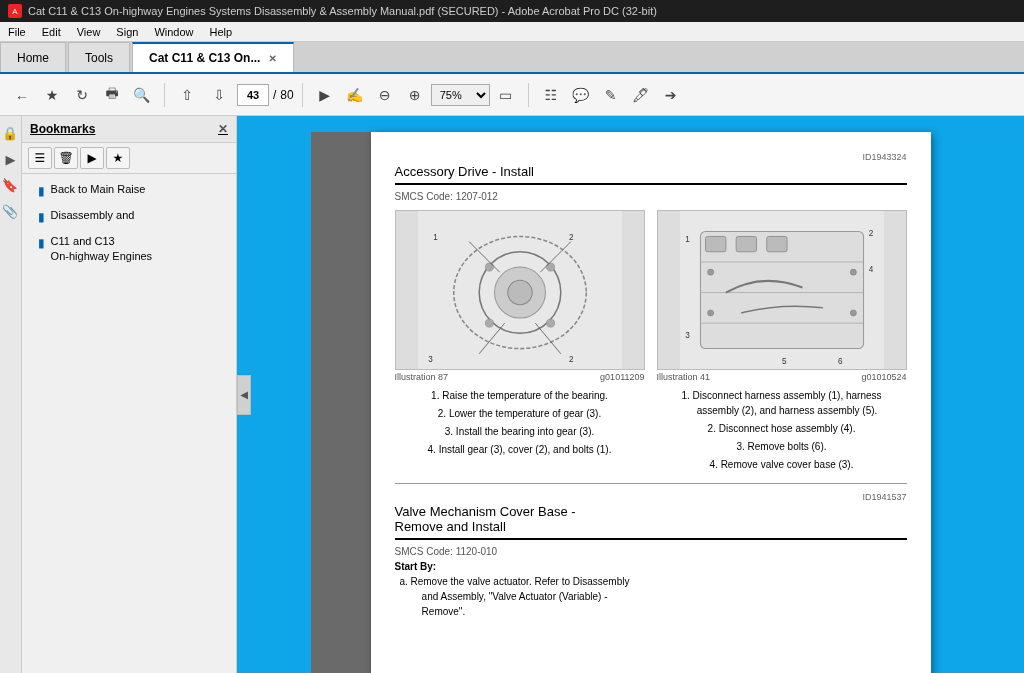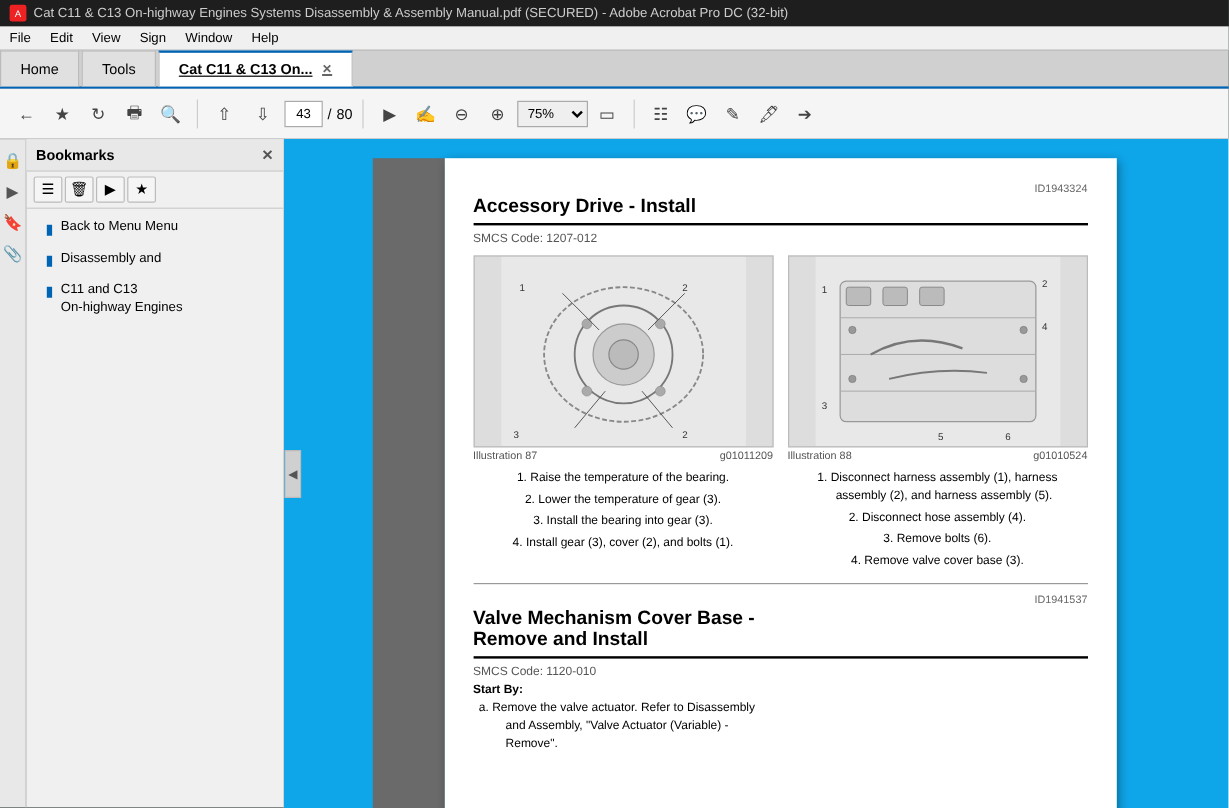--- a/index.html
+++ b/index.html
@@ -57,21 +57,20 @@
       font-size: 12px;
       border: 1px solid #bbb;
       border-bottom: none;
       background: #e0e0e0;
       margin-right: 2px;
     }
     .tab.active {
       background: #ffffff;
       border-top: 2px solid #0064b4;
       font-weight: bold;
-      text-decoration: underline;
     }
     .tab .close-btn {
       margin-left: 8px;
       color: #666;
       font-size: 10px;
     }
 
     
     #toolbar {
       background: #f5f5f5;
@@ -89,21 +88,21 @@
       border-radius: 2px;
       cursor: pointer;
       font-size: 14px;
       color: #444;
     }
     .toolbar-sep { width: 1px; height: 24px; background: #ccc; margin: 0 4px; }
     .toolbar-group { display: flex; align-items: center; gap: 2px; }
     .page-nav { display: flex; align-items: center; gap: 4px; font-size: 12px; }
     .page-input {
       width: 32px; height: 22px; text-align: center;
-      border: 1px solid #aaa; font-size: 11px;
+      border: 1px solid #aaa; font-size: 11px; font-weight: bold;
     }
     .zoom-select {
       height: 22px; font-size: 11px; border: 1px solid #aaa; padding: 0 4px;
     }
 
     
     #main-layout {
       display: flex;
       height: calc(673px - 22px - 20px - 32px - 42px);
     }
@@ -118,20 +117,21 @@
     }
     #sidebar-header {
       padding: 6px 8px;
       font-weight: bold;
       font-size: 12px;
       display: flex;
       align-items: center;
       justify-content: space-between;
       border-bottom: 1px solid #ccc;
       background: #e8e8e8;
+      text-decoration: underline;
     }
     .sidebar-toolbar {
       display: flex;
       gap: 2px;
       padding: 4px 6px;
       border-bottom: 1px solid #ccc;
     }
     .sidebar-tool-btn {
       width: 24px; height: 22px;
       display: flex; align-items: center; justify-content: center;
@@ -191,22 +191,22 @@
     }
 
     
     .doc-id {
       font-size: 9px;
       color: #666;
       text-align: right;
       margin-bottom: 2px;
     }
     .section-title {
-      font-size: 16px;
-      font-weight: bold;
+      font-size: 13px;
+      font-weight: normal;
       margin-bottom: 2px;
       border-bottom: 2px solid #000;
       padding-bottom: 4px;
       margin-bottom: 6px;
     }
     .smcs-code {
       font-size: 10px;
       color: #555;
       margin-bottom: 4px;
     }
@@ -371,21 +371,21 @@
       </div>
       <div class="sidebar-toolbar">
         <div class="sidebar-tool-btn">☰</div>
         <div class="sidebar-tool-btn">🗑</div>
         <div class="sidebar-tool-btn">▶</div>
         <div class="sidebar-tool-btn">★</div>
       </div>
       <div class="bookmark-list">
         <div class="bookmark-item">
           <span class="bookmark-icon">▮</span>
-          <span>Back to Menu Menu</span>
+          <span>Back to Main Raise</span>
         </div>
         <div class="bookmark-item">
           <span class="bookmark-icon">▮</span>
           <span>Disassembly and</span>
         </div>
         <div class="bookmark-item">
           <span class="bookmark-icon">▮</span>
           <span style="white-space: pre-line;">C11 and C13
 On-highway Engines</span>
         </div>
@@ -473,21 +473,21 @@
 
               <text x="5" y="30" font-size="8" fill="#333">1</text>
               <text x="185" y="25" font-size="8" fill="#333">2</text>
               <text x="185" y="60" font-size="8" fill="#333">4</text>
               <text x="5" y="125" font-size="8" fill="#333">3</text>
               <text x="100" y="150" font-size="8" fill="#333">5</text>
               <text x="155" y="150" font-size="8" fill="#333">6</text>
             </svg>
           </div>
           <div class="illus-caption">
-            <span>Illustration 88</span>
+            <span>Illustration 41</span>
             <span>g01010524</span>
           </div>
 
           <div style="margin-top:6px;">
             <div class="instruction-text">1.  Disconnect harness assembly (1), harness<br>&nbsp;&nbsp;&nbsp;&nbsp;assembly (2), and harness assembly (5).</div>
             <div class="instruction-text">2.  Disconnect hose assembly (4).</div>
             <div class="instruction-text">3.  Remove bolts (6).</div>
             <div class="instruction-text">4.  Remove valve cover base (3).</div>
           </div>
         </div>

